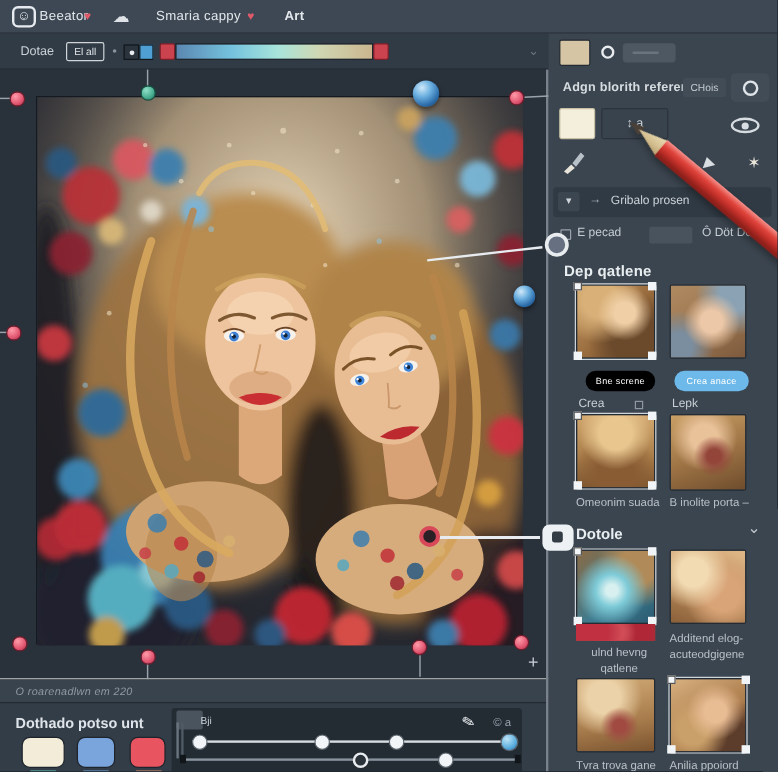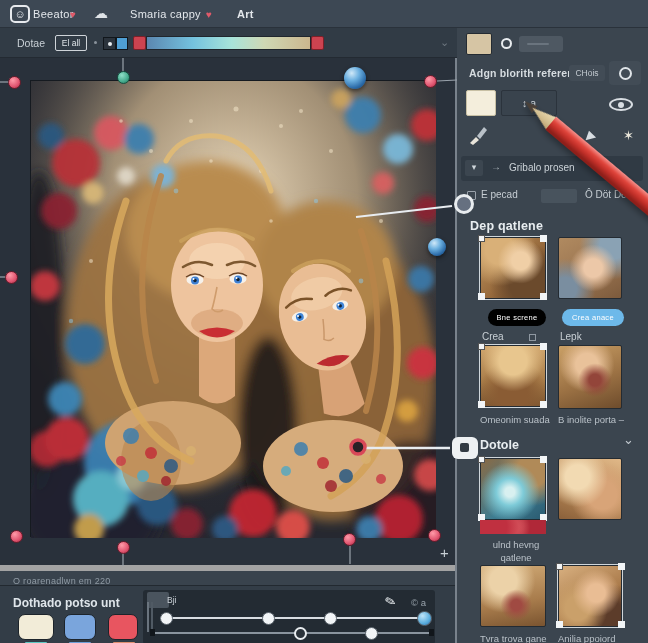--- a/index.html
+++ b/index.html
@@ -44,21 +44,21 @@
      background:radial-gradient(circle at 35% 28%,#cfe8f8,#6cb0e0 35%,#2a6aa8 70%,#15365e);
      box-shadow:0 2px 4px rgba(0,0,0,.5);}
 
   
   .callout-circle{left:454px;top:194px;width:20px;height:20px;border-radius:50%;background:#667080;
      border:3px solid #e8ecef;z-index:38;cursor:pointer;}
   .callout-btn{left:452px;top:437px;width:26px;height:22px;border-radius:6px;background:#eef1f3;z-index:38;cursor:pointer;}
   .callout-btn::after{content:"";position:absolute;left:8px;top:6px;width:9px;height:9px;border-radius:2px;background:#333b44;}
 
   
-  .statusbar{left:0;top:565px;width:457px;height:20px;background:#39434d;border-top:6px solid #a3a3a3;z-index:5;}
+  .statusbar{left:0;top:565px;width:457px;height:20px;background:#39434d;border-top:1px solid #a3a3a3;z-index:5;font-style:italic;}
   .status-text{left:13px;top:5px;color:#8f9aa4;font-size:9px;letter-spacing:.3px;}
 
   
   .bottombar{left:0;top:585px;width:457px;height:58px;background:#333d47;border-top:1px solid #222930;z-index:5;overflow:hidden;}
   .bb-title{left:13px;top:10px;color:#dfe5ea;font-size:12px;font-weight:bold;}
   .bb-badge{left:147px;top:6px;width:22px;height:16px;background:#4a545e;border-radius:2px;color:#c9d0d6;
             font-size:8.5px;line-height:16px;text-align:center;cursor:pointer;padding-left:20px;}
   .bb-feather{left:385px;top:8px;color:#e8ecef;font-size:13px;transform:rotate(-15deg);cursor:pointer;}
   .bb-meta{left:411px;top:11px;color:#9aa4ad;font-size:9.5px;cursor:pointer;}
   .chip{top:28px;height:26px;border-radius:7px;border:1px solid #1d242b;cursor:pointer;}
@@ -462,20 +462,21 @@
     <span class="abs cap" style="left:23px;top:385px;width:74px">Omeonim suada</span>
     <span class="abs cap" style="left:101px;top:385px;width:70px">B inolite porta –</span>
 
     <span class="abs rp-h2">Dotole</span>
     <span class="abs chev2">⌄</span>
 
     <div class="abs thumb te sel" style="left:23px;top:430px;width:66px;height:62px"></div>
     <div class="abs te-band" style="left:23px;top:492px;width:66px;height:14px"></div>
     <div class="abs thumb tf" style="left:101px;top:430px;width:64px;height:62px"></div>
 
+    <span class="abs cap" style="left:101px;top:498px;width:68px">Additend elog- acuteodgigene</span>
     <span class="abs cap" style="left:23px;top:510px;width:72px;text-align:center">ulnd hevng qatlene</span>
 
     <div class="abs thumb tg" style="left:23px;top:537px;width:66px;height:62px"></div>
     <div class="abs thumb th sel" style="left:101px;top:537px;width:64px;height:62px"></div>
 
     <span class="abs cap" style="left:23px;top:604px;width:76px">Tvra trova gane</span>
     <span class="abs cap" style="left:101px;top:604px;width:76px">Anilia ppoiord</span>
   </div>
 
   <div class="abs pencil">

